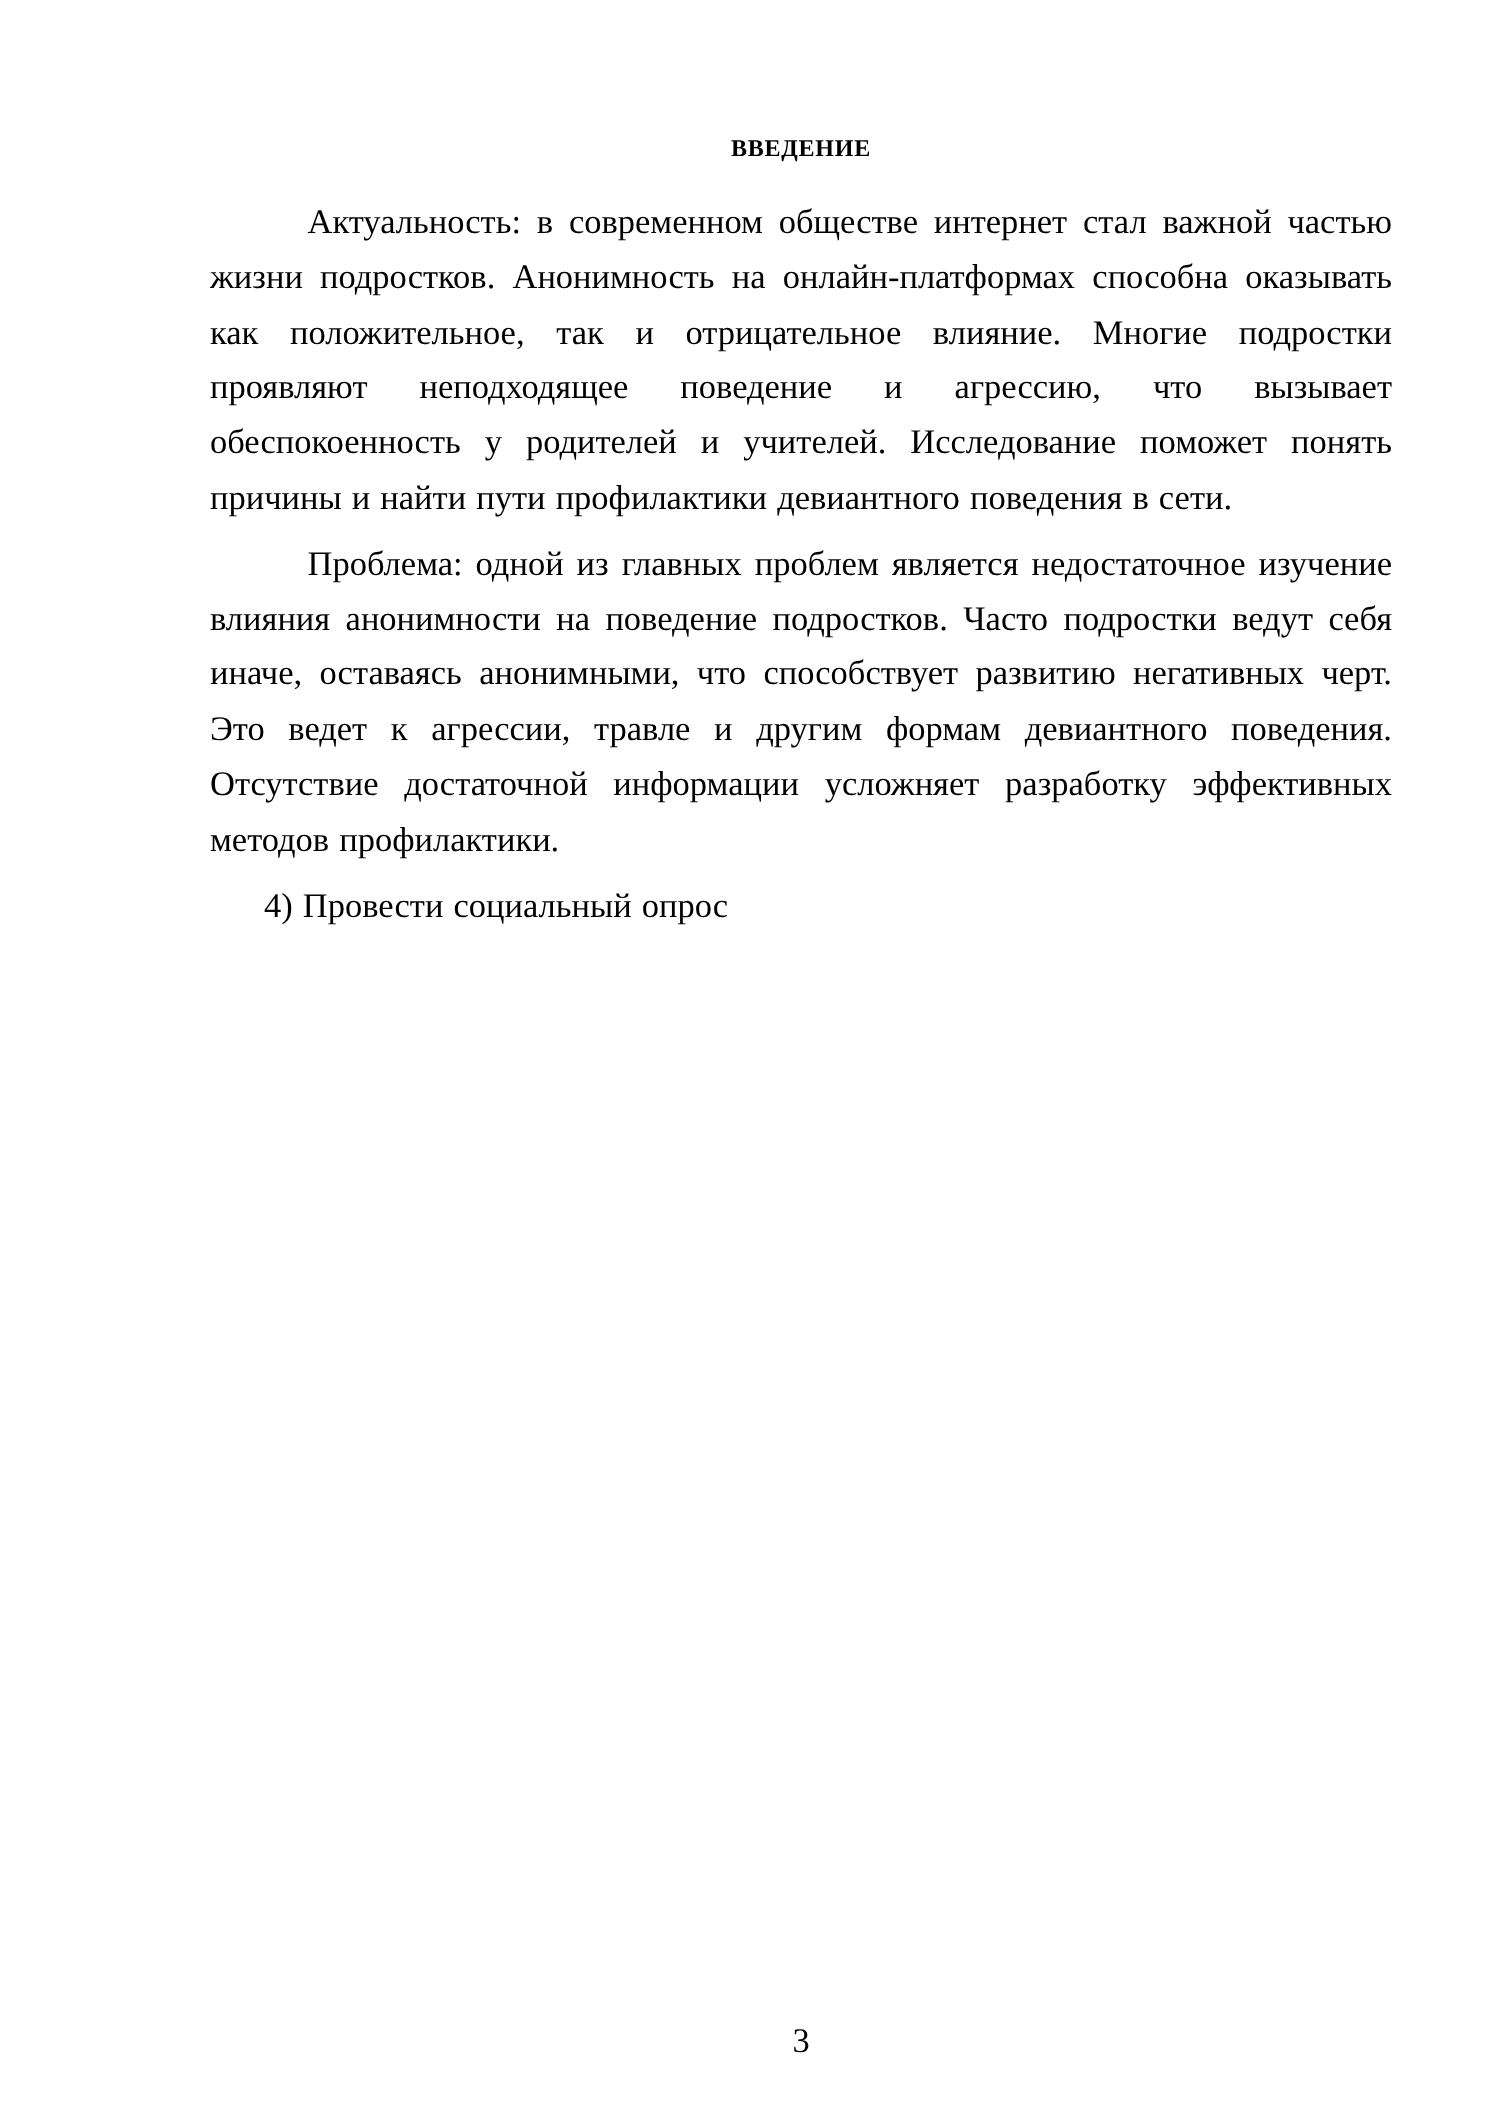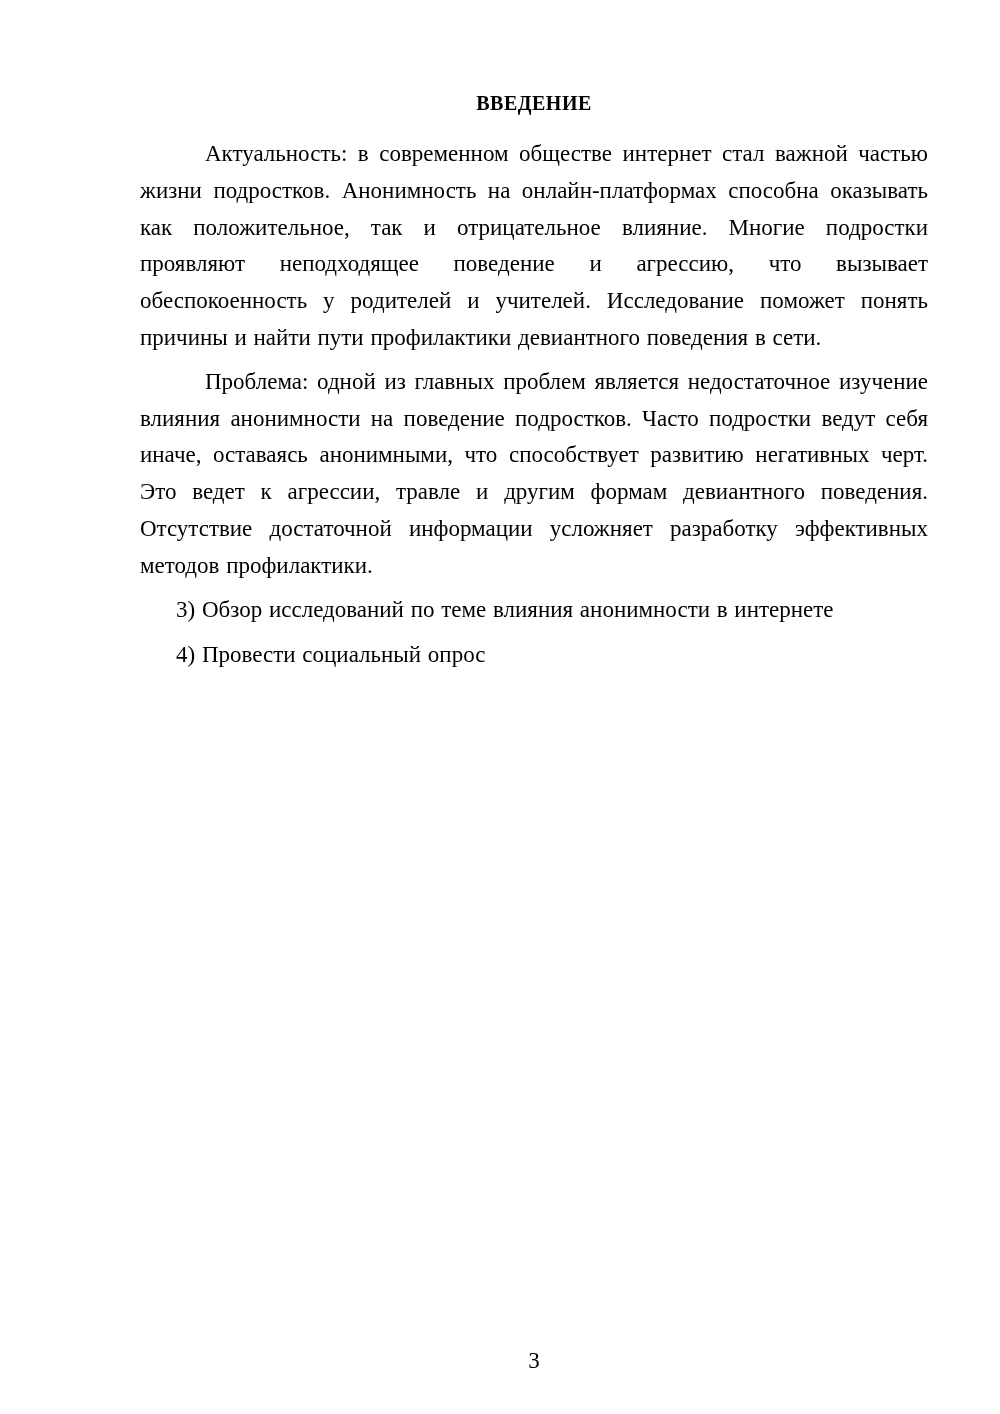--- a/index.html
+++ b/index.html
@@ -15,21 +15,21 @@
     background: #ffffff;
     padding: 88px 72px 30px 140px;
     font-family: "Liberation Serif", "DejaVu Serif", serif;
     font-size: 23px;
     color: #000000;
     overflow: hidden;
   }
   .doc-title {
     text-align: center;
     font-weight: bold;
-    font-size: 20px;
+    font-size: 16px;
     letter-spacing: 0.5px;
     margin: 0 0 18px 0;
     line-height: 1.5;
   }
   .para {
     margin: 0 0 7px 0;
     text-align: justify;
     text-indent: 65px;
     line-height: 1.6;
     word-spacing: 1px;
@@ -65,21 +65,20 @@
   <h1 class="doc-title">ВВЕДЕНИЕ</h1>
 
   <p class="para">Актуальность: в современном обществе интернет стал важной частью жизни подростков. Анонимность на онлайн-платформах способна оказывать как положительное, так и отрицательное влияние. Многие подростки проявляют неподходящее поведение и агрессию, что вызывает обеспокоенность у родителей и учителей. Исследование поможет понять причины и найти пути профилактики девиантного поведения в сети.</p>
 
   <p class="para">Проблема: одной из главных проблем является недостаточное изучение влияния анонимности на поведение подростков. Часто подростки ведут себя иначе, оставаясь анонимными, что способствует развитию негативных черт. Это ведет к агрессии, травле и другим формам девиантного поведения. Отсутствие достаточной информации усложняет разработку эффективных методов профилактики.</p>
 
 
 
 
 
-  <p class="task">3) Обзор исследований по теме влияния анонимности в интернете</p>
 
   <p class="task">4) Провести социальный опрос</p>
 
 
 
 
 
   <div class="page-number">3</div>
 
 </div>

